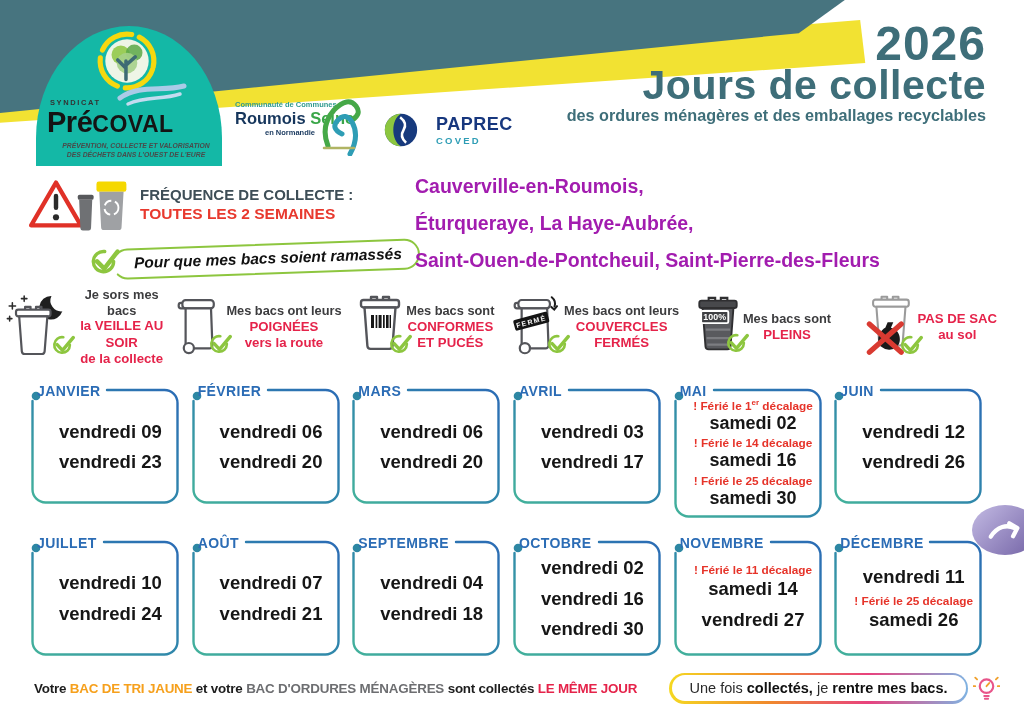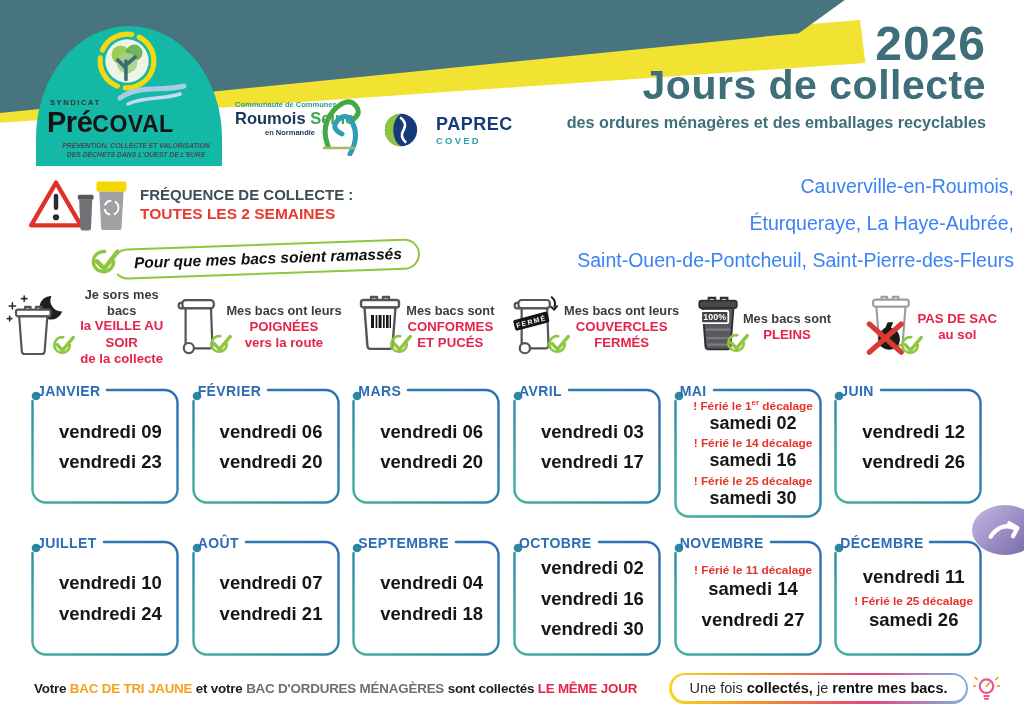--- a/index.html
+++ b/index.html
@@ -28,35 +28,35 @@
   .roumois .r2{font-size:16.5px;font-weight:800;margin-top:1px;white-space:nowrap}
   .roumois .r2 .n1{color:#16365c}.roumois .r2 .n2{color:#3aa648}
   .roumois .r3{font-size:7.5px;font-weight:700;color:#16365c;padding-left:30px;margin-top:2px}
   .roumois-swoosh{position:absolute;left:318px;top:96px}
   .paprec{position:absolute;left:384px;top:113px;display:flex;align-items:center;gap:18px}
   .paprec .p1{font-size:18px;font-weight:900;color:#17377e;letter-spacing:.5px;line-height:1}
   .paprec .p2{font-size:9.5px;font-weight:800;color:#2e9db5;letter-spacing:2.2px;margin-top:2px}
   .brand-title{position:absolute;right:38px;top:22px;text-align:right;color:#3E6E79}
   .year{font-size:48px;font-weight:900;line-height:.9;letter-spacing:1px}
   .main-title{font-size:41px;font-weight:900;line-height:1;letter-spacing:.5px}
-  .subtitle{font-size:16.2px;font-weight:700;margin-top:7px}
+  .subtitle{font-size:16.2px;font-weight:700;margin-top:0}
 
   
   .info{position:relative;height:117px}
   .warning{position:absolute;left:26px;top:6px;display:flex;align-items:center}
   .warn-bins{margin-left:-12px}
   .warn-text{margin-left:8px}
   .warn-text .l1{font-size:15px;font-weight:800;color:#3E4E57}
   .warn-text .l2{font-size:15.5px;font-weight:800;color:#E8392E;margin-top:2px}
   .banner{position:absolute;left:88px;top:76px;display:flex;align-items:center;transform:rotate(-2deg)}
   .banner .bchk{margin-right:-8px;position:relative;z-index:1;background:#fff;border-radius:50%}
   .banner-pill{border:2.5px solid #8dc63f;border-radius:30px;padding:4px 16px 5px 20px;
       font-size:15.5px;font-weight:700;font-style:italic;color:#111;background:#fff}
-  .communes{position:absolute;left:415px;right:10px;top:2px;text-align:right;
-      font-size:19.5px;font-weight:400;color:#3b82f6;line-height:37px}
+  .communes{position:absolute;left:415px;right:10px;top:2px;text-align:left;
+      font-size:19.5px;font-weight:700;color:#a21caf;line-height:37px}
 
   
   .tips{display:flex;align-items:center;height:88px;padding:0 8px 0 6px}
   .tip{flex:1;display:flex;align-items:center;justify-content:center;gap:3px;min-width:0}
   .tip-icon{position:relative;flex:none}
   .tip-check{position:absolute;right:-9px;bottom:-1px;background:rgba(255,255,255,.0)}
   .tip-text{text-align:center;line-height:1.22}
   .tip-intro{font-size:12.8px;font-weight:700;color:#3c3c3e}
   .tip-hl{font-size:13.2px;font-weight:800;color:#E5234A}
 

